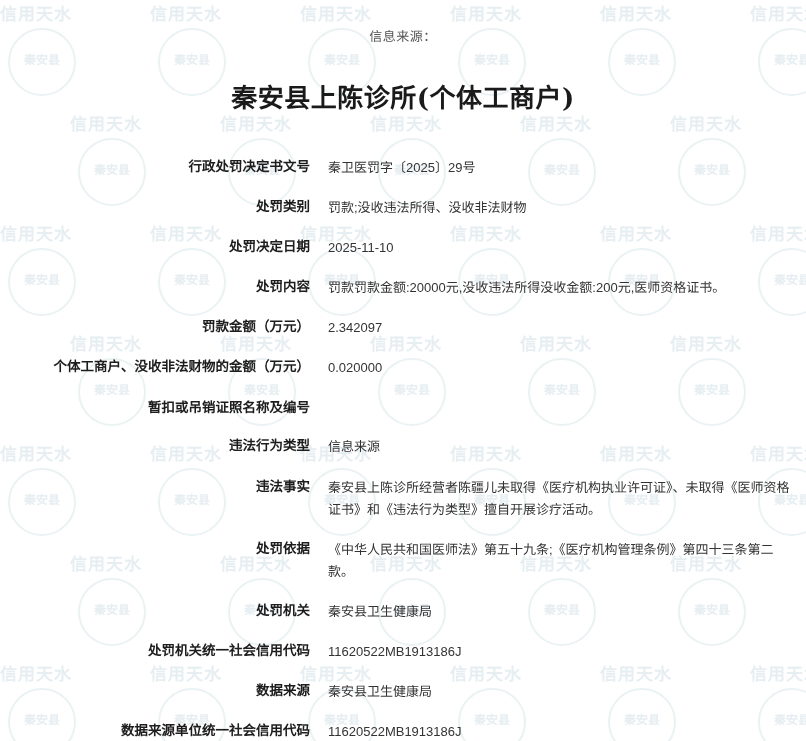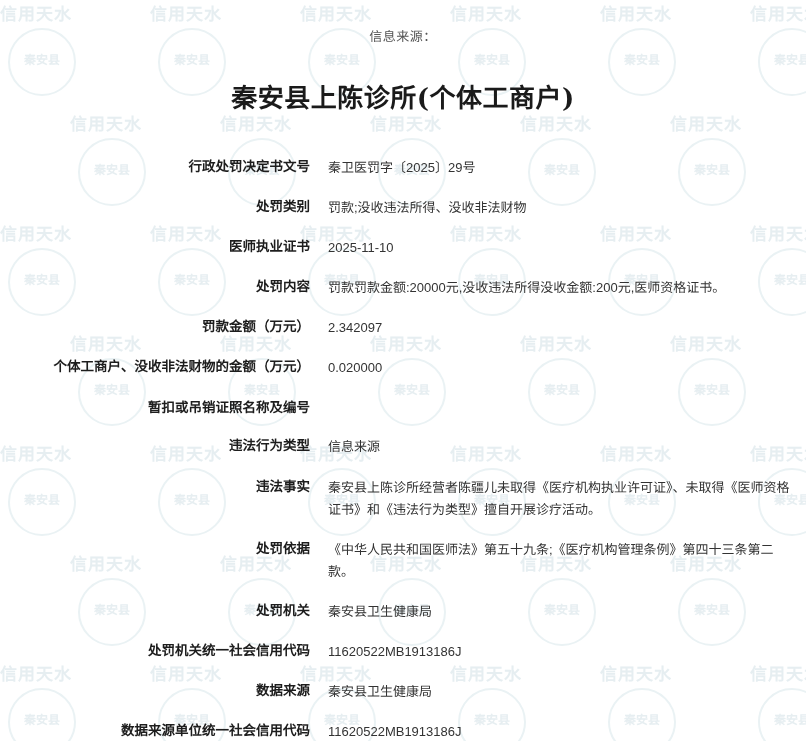--- a/index.html
+++ b/index.html
@@ -194,21 +194,21 @@
     <tbody id="info-table-body">
         <tr>
           <td class="label">行政处罚决定书文号</td>
           <td class="value">秦卫医罚字〔2025〕29号</td>
         </tr>
         <tr>
           <td class="label">处罚类别</td>
           <td class="value">罚款;没收违法所得、没收非法财物</td>
         </tr>
         <tr>
-          <td class="label">医师执业证书</td>
+          <td class="label">处罚决定日期</td>
           <td class="value">2025-11-10</td>
         </tr>
         <tr>
           <td class="label">处罚内容</td>
           <td class="value">罚款罚款金额:20000元,没收违法所得没收金额:200元,医师资格证书。</td>
         </tr>
         <tr>
           <td class="label">罚款金额（万元）</td>
           <td class="value">2.342097</td>
         </tr>

